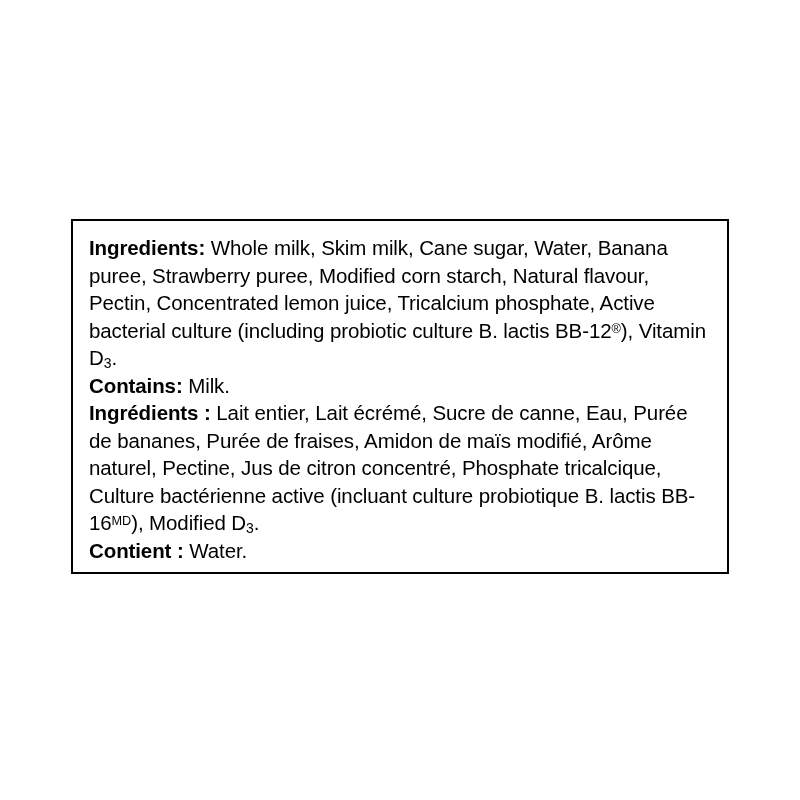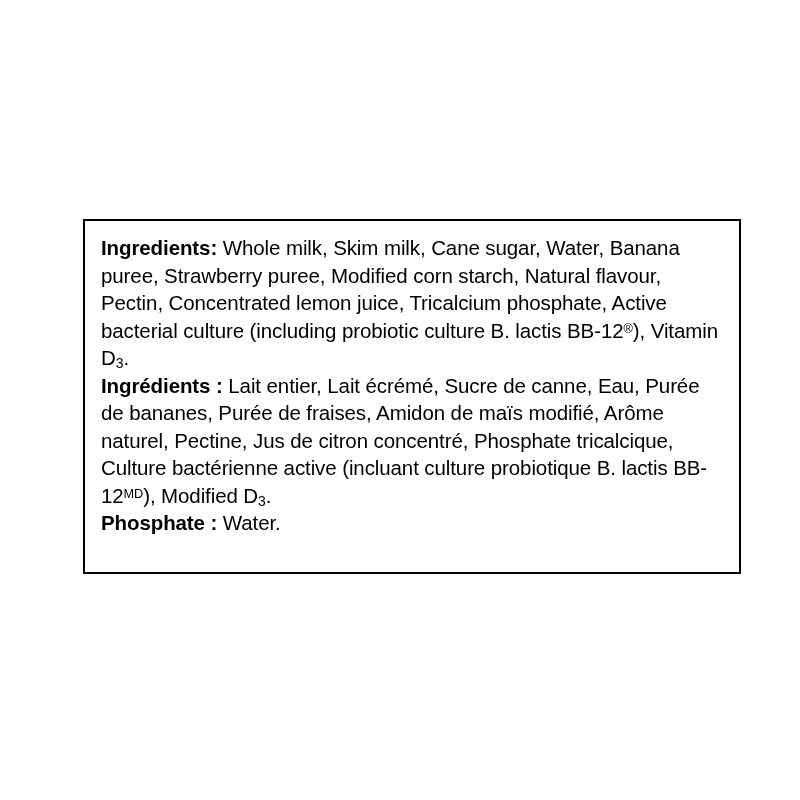--- a/index.html
+++ b/index.html
@@ -10,21 +10,21 @@
   body {
     width: 800px;
     height: 800px;
     font-family: "Liberation Sans", sans-serif;
     color: #000000;
     position: relative;
     overflow: hidden;
   }
   #panel {
     position: absolute;
-    left: 83px;
+    left: 71px;
     top: 219px;
     width: 658px;
     height: 355px;
     border: 2px solid #000000;
     box-sizing: border-box;
     background: #ffffff;
   }
   #panel-inner {
     padding: 13px 16px 10px 16px;
   }
@@ -50,19 +50,20 @@
   }
 </style>
 </head>
 <body>
 
 <div id="panel">
   <div id="panel-inner">
 
     <p class="block"><span class="lbl">Ingredients:</span><span> Whole milk, Skim milk, Cane sugar, Water, Banana puree, Strawberry puree, Modified corn starch, Natural flavour, Pectin, Concentrated lemon juice, Tricalcium phosphate, Active bacterial culture (including probiotic culture B. lactis BB-12</span><sup>®</sup><span>), Vitamin D</span><sub>3</sub><span>.</span></p>
 
+    <p class="block"><span class="lbl">Contains:</span><span> Milk.</span></p>
 
-    <p class="block"><span class="lbl">Ingrédients :</span><span> Lait entier, Lait écrémé, Sucre de canne, Eau, Purée de bananes, Purée de fraises, Amidon de maïs modifié, Arôme naturel, Pectine, Jus de citron concentré, Phosphate tricalcique, Culture bactérienne active (incluant culture probiotique B. lactis BB-12</span><sup>MD</sup><span>), Modified D</span><sub>3</sub><span>.</span></p>
+    <p class="block"><span class="lbl">Ingrédients :</span><span> Lait entier, Lait écrémé, Sucre de canne, Eau, Purée de bananes, Purée de fraises, Amidon de maïs modifié, Arôme naturel, Pectine, Jus de citron concentré, Phosphate tricalcique, Culture bactérienne active (incluant culture probiotique B. lactis BB-16</span><sup>MD</sup><span>), Modified D</span><sub>3</sub><span>.</span></p>
 
-    <p class="block"><span class="lbl">Phosphate :</span><span> Water.</span></p>
+    <p class="block"><span class="lbl">Contient :</span><span> Water.</span></p>
 
   </div>
 </div>
 
 </body></html>

